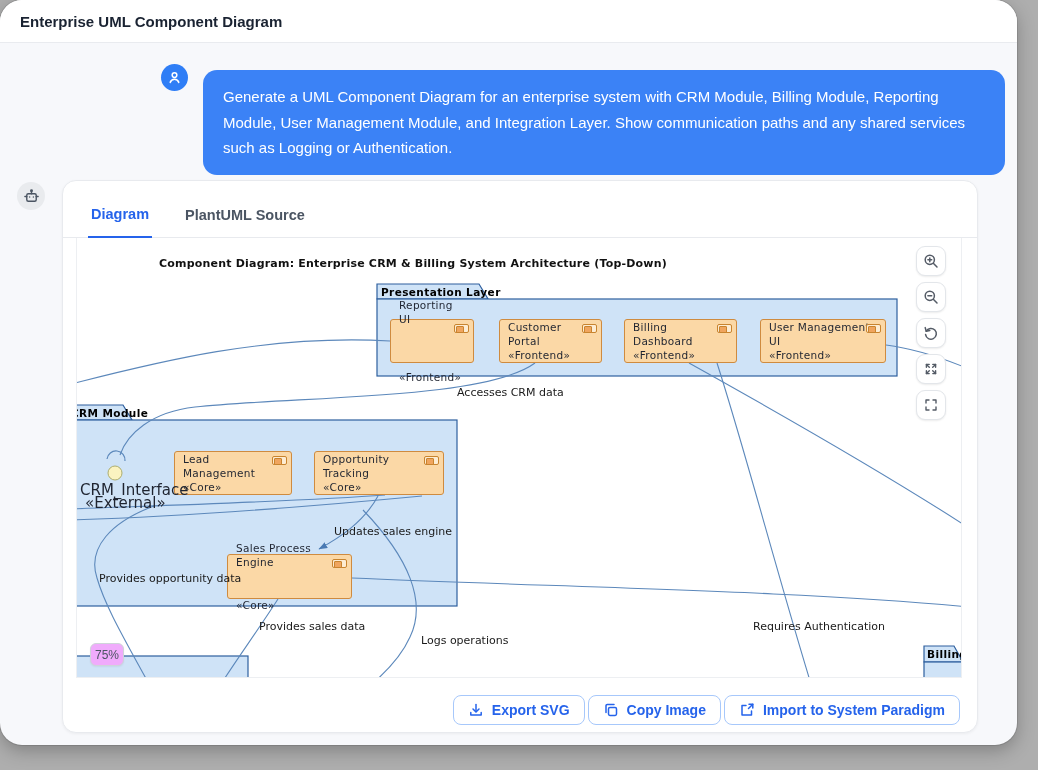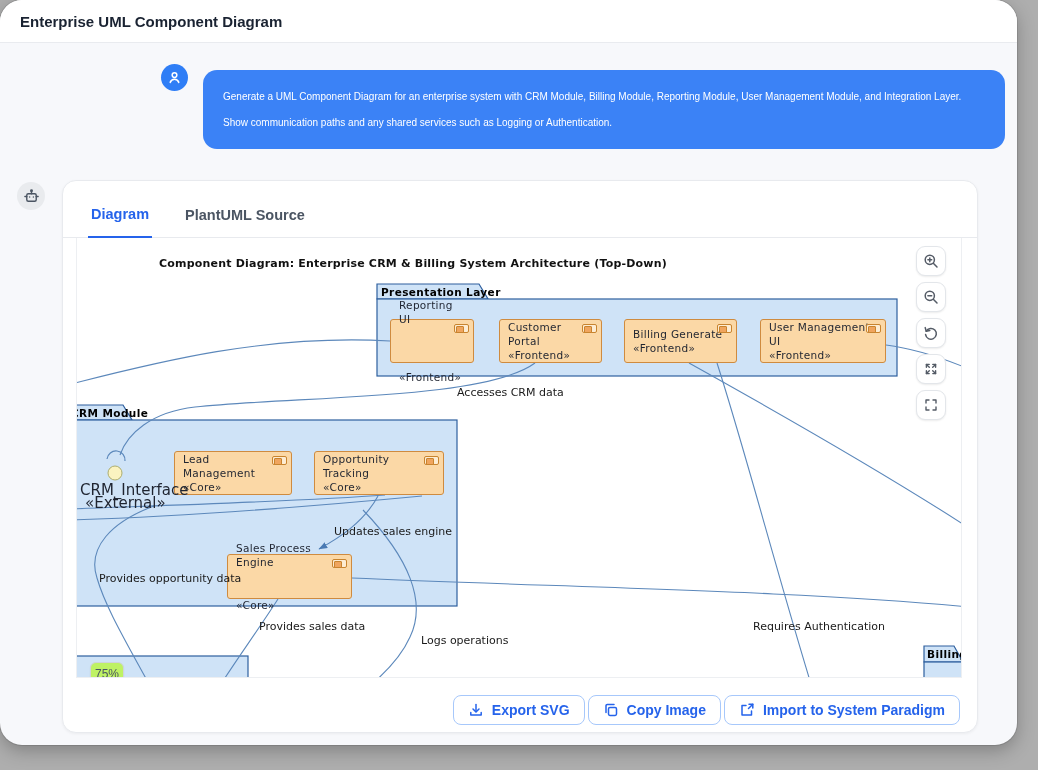--- a/index.html
+++ b/index.html
@@ -10,21 +10,21 @@
             border-radius:22px; overflow:hidden; box-shadow:0 0 0 1px rgba(0,0,0,.10), 0 6px 18px rgba(0,0,0,.25); }
 
   .app-header { position:absolute; left:0; top:0; right:0; height:43px; background:#ffffff;
                 border-bottom:1px solid #e9ebef; }
   .app-title { position:absolute; left:20px; top:0; line-height:43px; font-size:15px; font-weight:700; color:#1a2332; }
 
   
   .user-avatar { position:absolute; left:161px; top:64px; width:27px; height:27px; border-radius:50%;
                  background:#2f7ef6; display:flex; align-items:center; justify-content:center; }
   .bubble { position:absolute; left:203px; top:70px; width:802px; background:#3b82f6; color:#fff;
-            border-radius:14px; padding:14px 20px; font-size:10px; line-height:25.5px; }
+            border-radius:14px; padding:14px 20px; font-size:15px; line-height:25.5px; }
 
   
   .bot-avatar { position:absolute; left:17px; top:182px; width:28px; height:28px; border-radius:50%;
                 background:#e9ebee; display:flex; align-items:center; justify-content:center; color:#4b5563; }
 
   .card { position:absolute; left:62px; top:180px; width:916px; height:553px; background:#fff;
           border:1px solid #e8eaee; border-radius:14px; box-shadow:0 1px 3px rgba(0,0,0,.05); }
 
   .tabbar { position:absolute; left:0; top:0; right:0; height:57px; border-bottom:1px solid #e8eaee;
             display:flex; align-items:flex-end; padding-left:25px; gap:30px; }
@@ -54,21 +54,21 @@
   .edge-label { position:absolute; font-family:"DejaVu Sans", sans-serif; font-size:11px; color:#1a1a1a; white-space:nowrap; }
 
   .if-label { position:absolute; left:3px; top:246px; font-family:"DejaVu Sans", sans-serif; font-size:15px;
               color:#1f2430; line-height:13px; }
 
   .zoom-stack { position:absolute; left:839px; top:8px; width:30px; display:flex; flex-direction:column; gap:6px; }
   .zbtn { width:30px; height:30px; background:#fff; border:1px solid #e3e6ea; border-radius:9px;
           display:flex; align-items:center; justify-content:center; color:#545b66;
           box-shadow:0 1px 2px rgba(0,0,0,.08); cursor:pointer; }
 
-  .zoom-badge { position:absolute; left:13px; top:424px; width:34px; height:23px; background:#bef264;
+  .zoom-badge { position:absolute; left:13px; top:405px; width:34px; height:23px; background:#f0abfc;
                 border:1px solid #cfd4da; border-radius:6px; font-size:12px; color:#4b5563;
                 display:flex; align-items:center; justify-content:center; box-shadow:0 1px 2px rgba(0,0,0,.06); }
 
   .footer { position:absolute; left:0; right:17px; top:514px; display:flex; justify-content:flex-end; gap:3px; }
   .fbtn { height:30px; background:#fff; border:1px solid #a7c8fb; border-radius:8px; color:#2563eb;
           font-size:14px; font-weight:600; display:flex; align-items:center; gap:8px; padding:0 14px;
           font-family:"Liberation Sans", sans-serif; cursor:pointer; }
 
   svg.icn { display:block; }
 </style>
@@ -161,21 +161,21 @@
         <span class="cname">Reporting UI</span>
         <span class="cster">«Frontend»</span>
       </div>
       <div class="component" style="left:422px; top:81px; width:103px; height:44px;">
         <span class="cmp-icon"></span>
         <span class="cname">Customer Portal</span>
         <span class="cster">«Frontend»</span>
       </div>
       <div class="component" style="left:547px; top:81px; width:113px; height:44px;">
         <span class="cmp-icon"></span>
-        <span class="cname">Billing Generate</span>
+        <span class="cname">Billing Dashboard</span>
         <span class="cster">«Frontend»</span>
       </div>
       <div class="component" style="left:683px; top:81px; width:126px; height:44px;">
         <span class="cmp-icon"></span>
         <span class="cname">User Management UI</span>
         <span class="cster">«Frontend»</span>
       </div>
       <div class="component" style="left:97px; top:213px; width:118px; height:44px;">
         <span class="cmp-icon"></span>
         <span class="cname">Lead Management</span>

